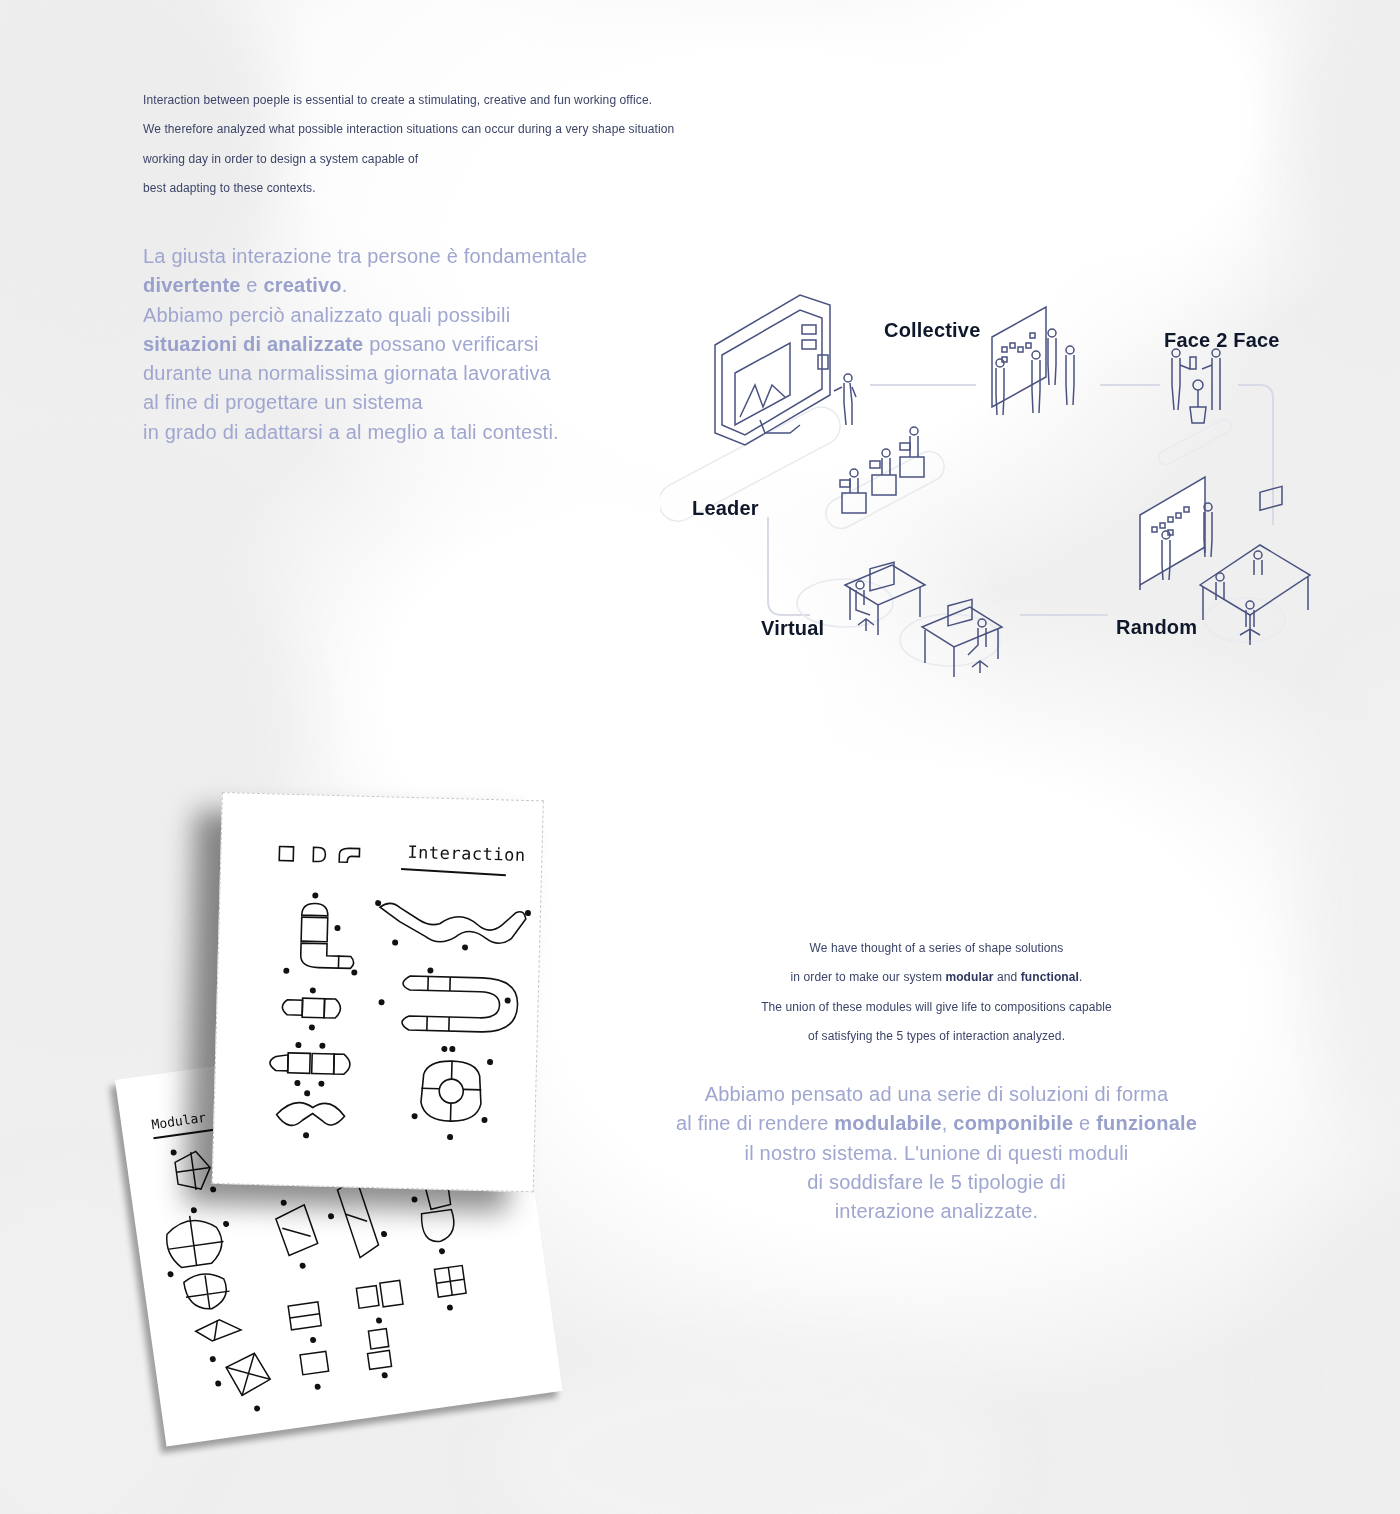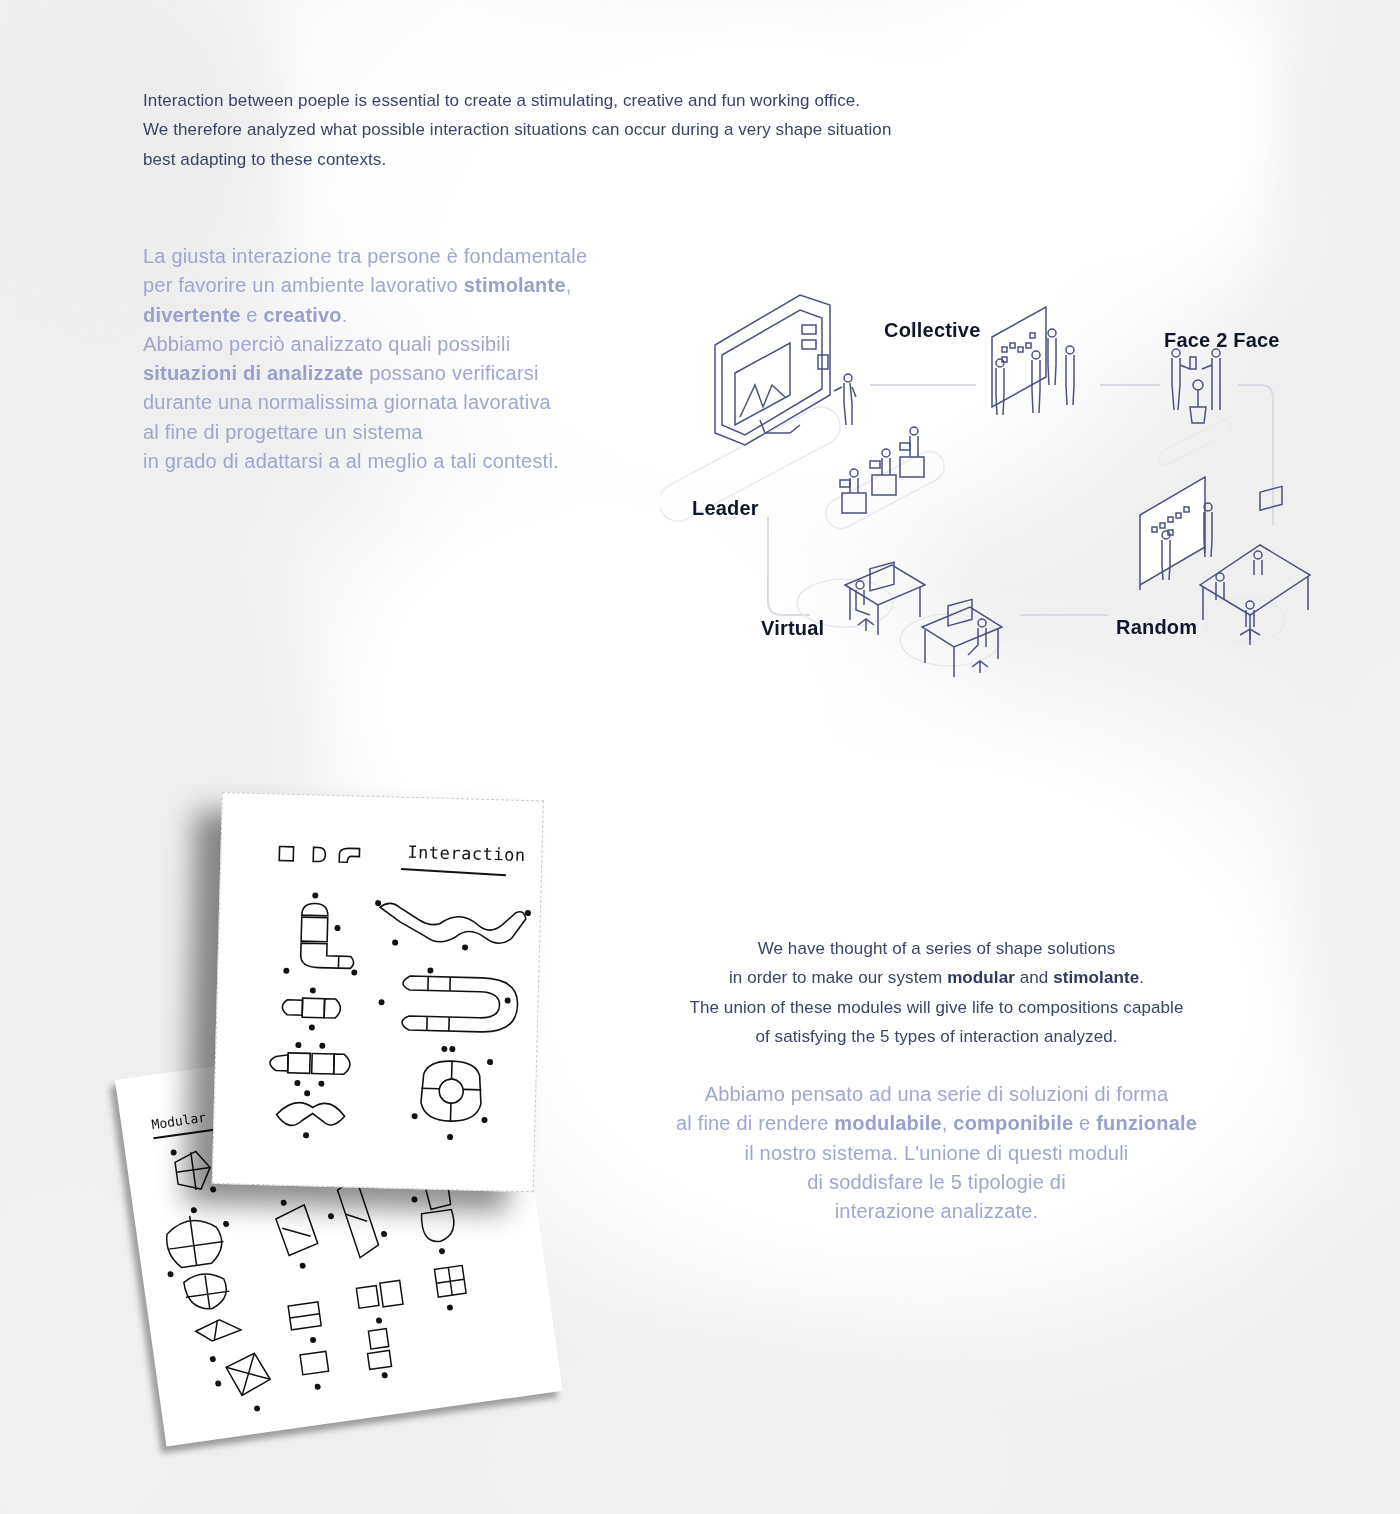--- a/index.html
+++ b/index.html
@@ -18,21 +18,21 @@
       radial-gradient(ellipse 420px 360px at 600px 700px, #ffffff 50%, rgba(255,255,255,0) 100%),
       radial-gradient(ellipse 300px 260px at 1100px 120px, #ffffff 50%, rgba(255,255,255,0) 100%),
       radial-gradient(ellipse 320px 300px at 420px 120px, #fcfcfc 40%, rgba(255,255,255,0) 100%),
       linear-gradient(#efefef, #efefef);
   }
   .blob { position: absolute; border-radius: 50%; filter: blur(28px); }
 
   .text-block { position: absolute; z-index: 2; }
   .en {
     color: #3b4468;
-    font-size: 17px;
+    font-size: 12px;
     line-height: 29.3px;
     letter-spacing: 0.1px;
   }
   .it {
     color: #9fa6cf;
     font-size: 20px;
     line-height: 29.3px;
     letter-spacing: 0.2px;
   }
   .it b { color: #98a0cb; font-weight: 700; }
@@ -79,26 +79,26 @@
   <div class="blob" style="left:1290px;top:-40px;width:220px;height:360px;background:#eeeeee;"></div>
   <div class="blob" style="left:1310px;top:640px;width:200px;height:520px;background:#f0f0f0;"></div>
   <div class="blob" style="left:1280px;top:1200px;width:240px;height:360px;background:#eeeeee;"></div>
   <div class="blob" style="left:-60px;top:1180px;width:260px;height:360px;background:#f0f0f0;"></div>
   <div class="blob" style="left:500px;top:1350px;width:500px;height:220px;background:#f2f2f2;"></div>
 </div>
 
 <div class="text-block en" style="left:143px;top:86px;">
   <div>Interaction between poeple is essential to create a stimulating, creative and fun working office.</div>
   <div>We therefore analyzed what possible interaction situations can occur during a very shape situation</div>
+  <div>working day in order to design a system capable of</div>
   <div>best adapting to these contexts.</div>
 </div>
 
 <div class="text-block it" style="left:143px;top:242px;">
   <div>La giusta interazione tra persone è fondamentale</div>
-  <div><span>per favorire un ambiente lavorativo </span><b>stimolante</b><span>,</span></div>
   <div><b>divertente</b><span style="white-space:pre"> e </span><b>creativo</b><span>.</span></div>
   <div>Abbiamo perciò analizzato quali possibili</div>
   <div><b>situazioni di analizzate</b><span style="white-space:pre"> possano verificarsi</span></div>
   <div>durante una normalissima giornata lavorativa</div>
   <div>al fine di progettare un sistema</div>
   <div>in grado di adattarsi a al meglio a tali contesti.</div>
 </div>
 
 <div class="diagram">
   <svg width="680" height="410" viewBox="0 0 680 410">
@@ -341,21 +341,21 @@
       <circle cx="200" cy="318" r="3"></circle>
         <circle cx="270" cy="320" r="3"></circle>
         <circle cx="236" cy="338" r="3"></circle>
       <circle cx="236" cy="250" r="3"></circle>
     </g>
   </svg>
 </div>
 
 <div class="text-block en right" style="left:600px;top:934px;width:673px;">
   <div>We have thought of a series of shape solutions</div>
-  <div><span style="white-space:pre">in order to make our system </span><b>modular</b><span style="white-space:pre"> and </span><b>stimolante</b><span>.</span></div>
+  <div><span style="white-space:pre">in order to make our system </span><b>modular</b><span style="white-space:pre"> and </span><b>functional</b><span>.</span></div>
   <div>The union of these modules will give life to compositions capable</div>
   <div>of satisfying the 5 types of interaction analyzed.</div>
 </div>
 
 <div class="text-block it right" style="left:600px;top:1080px;width:673px;">
   <div>Abbiamo pensato ad una serie di soluzioni di forma</div>
   <div><span style="white-space:pre">al fine di rendere </span><b>modulabile</b><span style="white-space:pre">, </span><b>componibile</b><span style="white-space:pre"> e </span><b>funzionale</b></div>
   <div>il nostro sistema. L'unione di questi moduli</div>
   <div>di soddisfare le 5 tipologie di</div>
   <div>interazione analizzate.</div>

